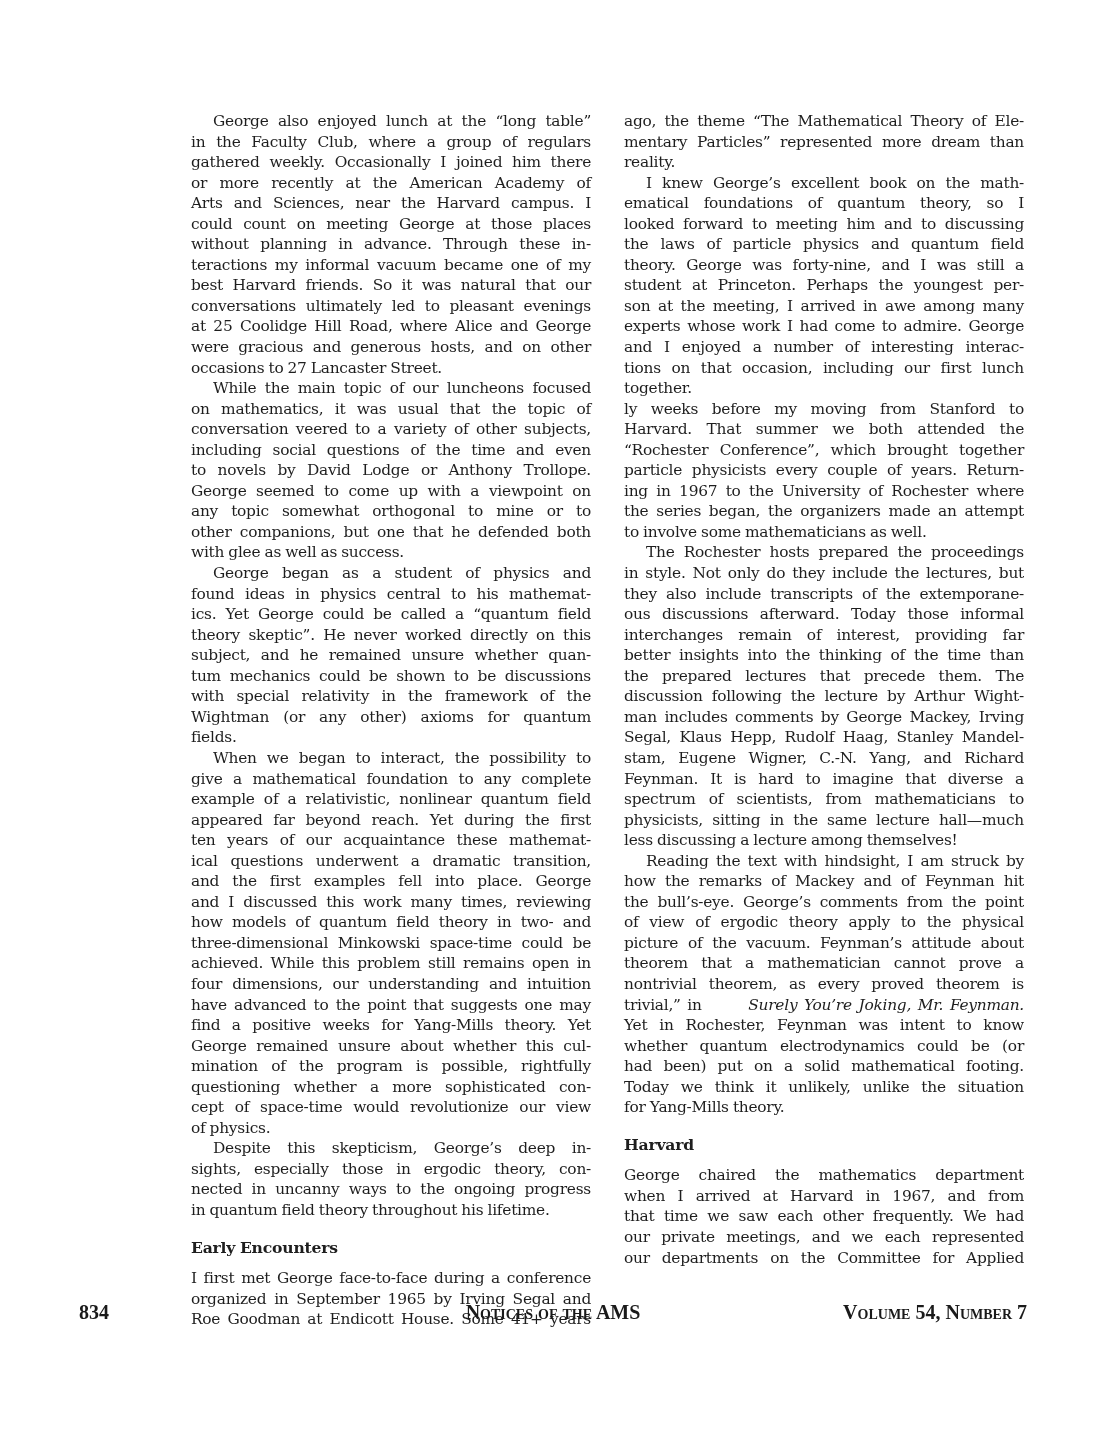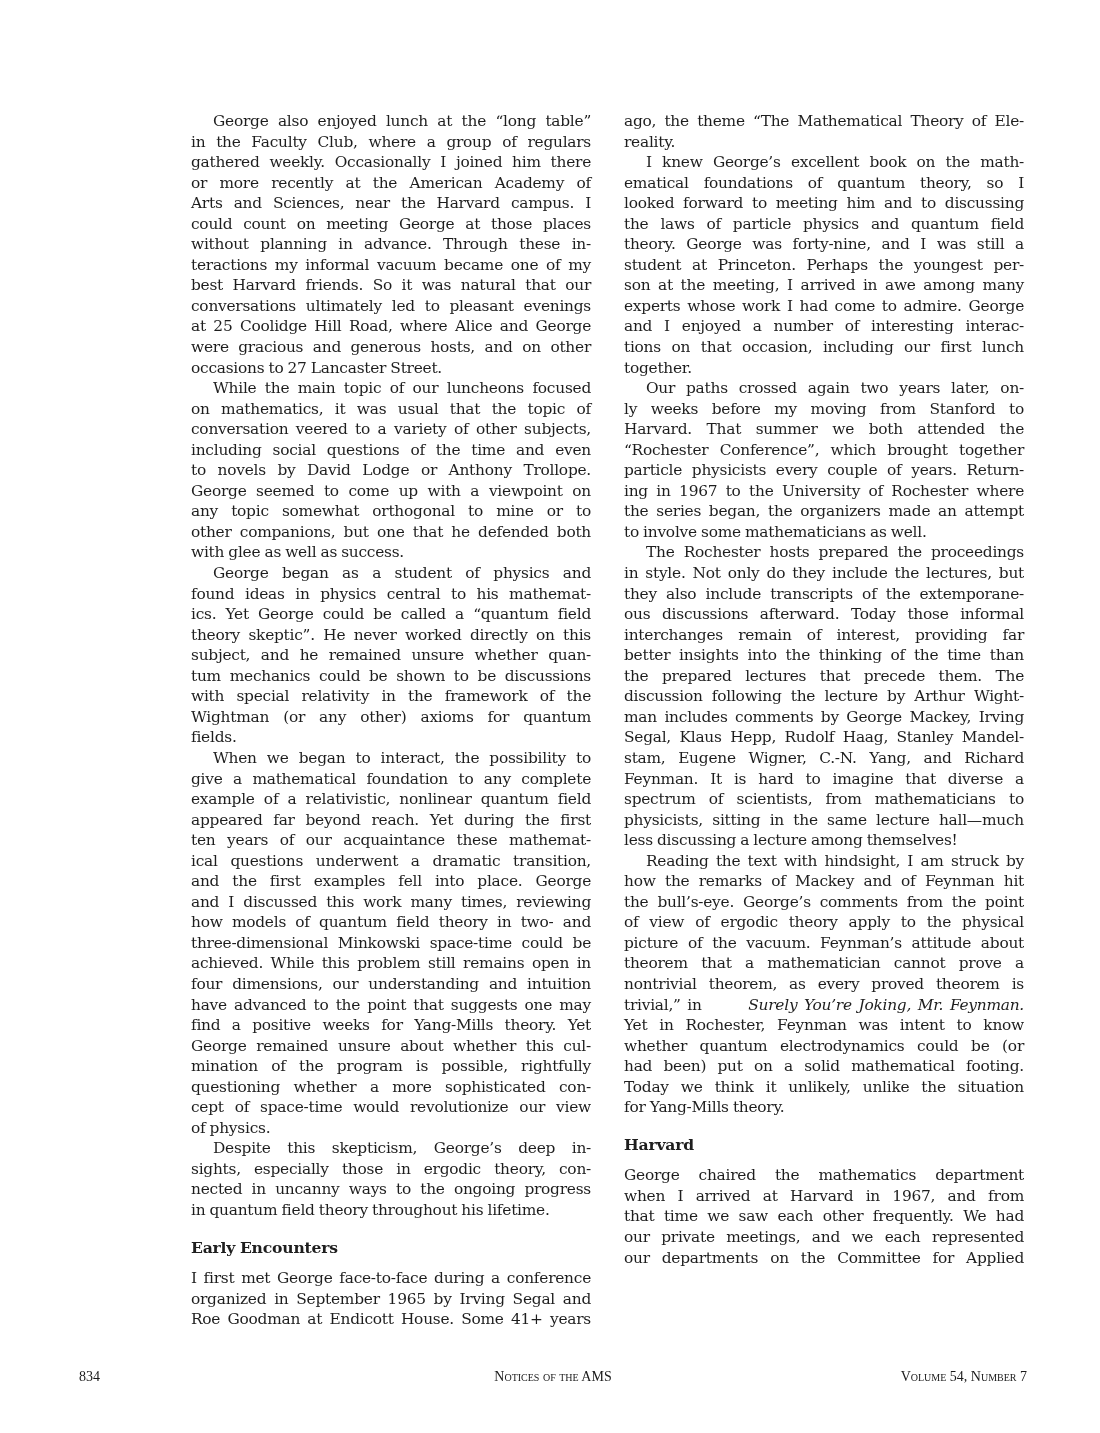--- a/index.html
+++ b/index.html
@@ -21,23 +21,23 @@
     }
     .line.last { text-align-last: left; }
     .line.indent { padding-left: 22px; }
     .heading {
       display: block; font-weight: bold; height: 20.55px;
       margin-top: 17px; margin-bottom: 10px;
       font-size: 15.6px; letter-spacing: -0.2px;
     }
     .italic { font-style: italic; margin-left: 40px; }
     .footer {
-      position: absolute; top: 1369px; left: 79px; width: 948px; height: 24px;
+      position: absolute; top: 1301px; left: 79px; width: 948px; height: 24px;
       font-family: "Liberation Serif", "DejaVu Serif", serif;
-      font-weight: normal; font-size: 14px; color: #1a1a1a;
+      font-weight: bold; font-size: 20px; color: #1a1a1a;
     }
     .footer .page-num { position: absolute; left: 0; top: 0; }
     .footer .journal { position: absolute; left: 0; right: 0; top: 0; text-align: center; font-variant: small-caps; }
     .footer .issue { position: absolute; right: 0; top: 0; font-variant: small-caps; }
   </style>
 </head>
 <body>
 
 <div class="col col-left" id="left-col">
     <div>
@@ -107,37 +107,37 @@
     <div class="heading">Early Encounters</div>
     <div>
       <span class="line">I first met George face-to-face during a conference</span>
       <span class="line">organized in September 1965 by Irving Segal and</span>
       <span class="line">Roe Goodman at Endicott House. Some 41+ years</span>
     </div>
   </div>
 <div class="col col-right" id="right-col">
     <div>
       <span class="line">ago, the theme “The Mathematical Theory of Ele-</span>
+      <span class="line">mentary Particles” represented more dream than</span>
       <span class="line last">reality.</span>
     </div>
     <div>
       <span class="line indent">I knew George’s excellent book on the math-</span>
       <span class="line">ematical foundations of quantum theory, so I</span>
       <span class="line">looked forward to meeting him and to discussing</span>
       <span class="line">the laws of particle physics and quantum field</span>
       <span class="line">theory. George was forty-nine, and I was still a</span>
       <span class="line">student at Princeton. Perhaps the youngest per-</span>
       <span class="line">son at the meeting, I arrived in awe among many</span>
       <span class="line">experts whose work I had come to admire. George</span>
       <span class="line">and I enjoyed a number of interesting interac-</span>
       <span class="line">tions on that occasion, including our first lunch</span>
       <span class="line last">together.</span>
     </div>
     <div>
-      <span class="line indent">Our paths crossed again two years later, on-</span>
       <span class="line">ly weeks before my moving from Stanford to</span>
       <span class="line">Harvard. That summer we both attended the</span>
       <span class="line">“Rochester Conference”, which brought together</span>
       <span class="line">particle physicists every couple of years. Return-</span>
       <span class="line">ing in 1967 to the University of Rochester where</span>
       <span class="line">the series began, the organizers made an attempt</span>
       <span class="line last">to involve some mathematicians as well.</span>
     </div>
     <div>
       <span class="line indent">The Rochester hosts prepared the proceedings</span>

